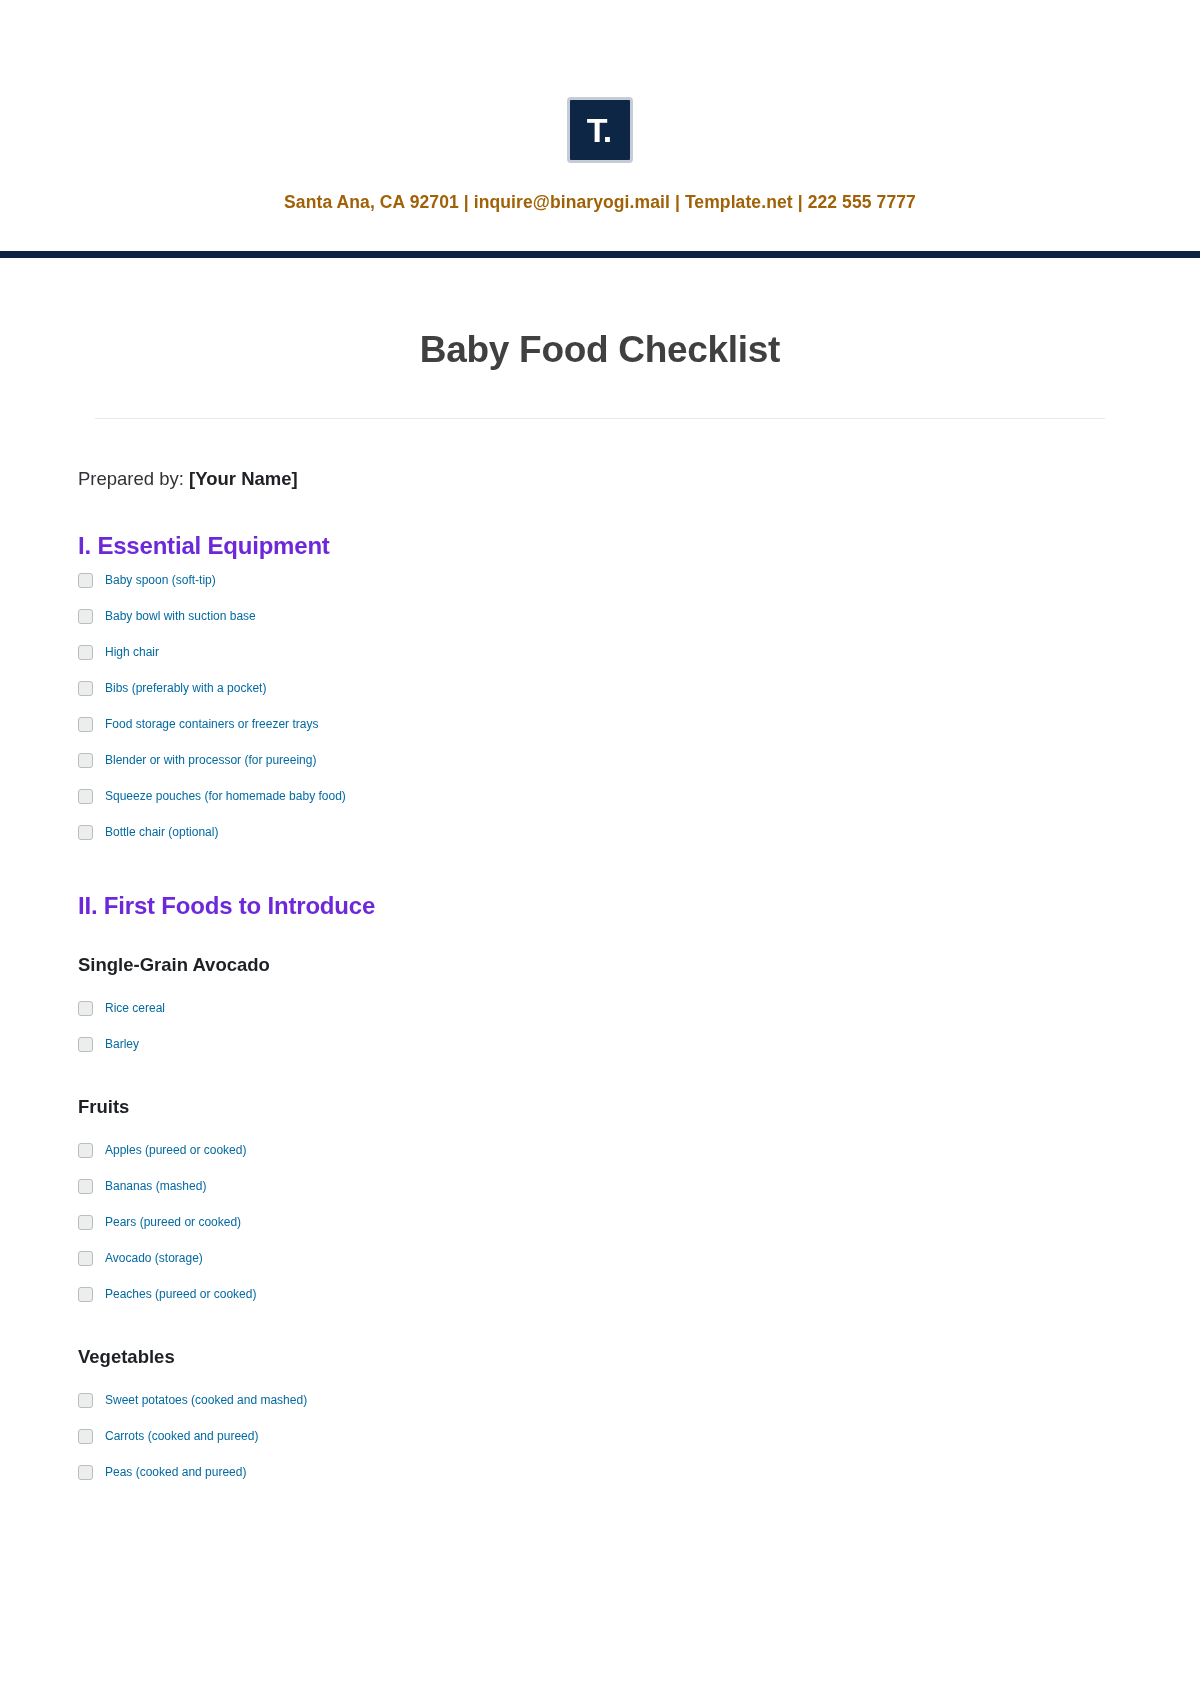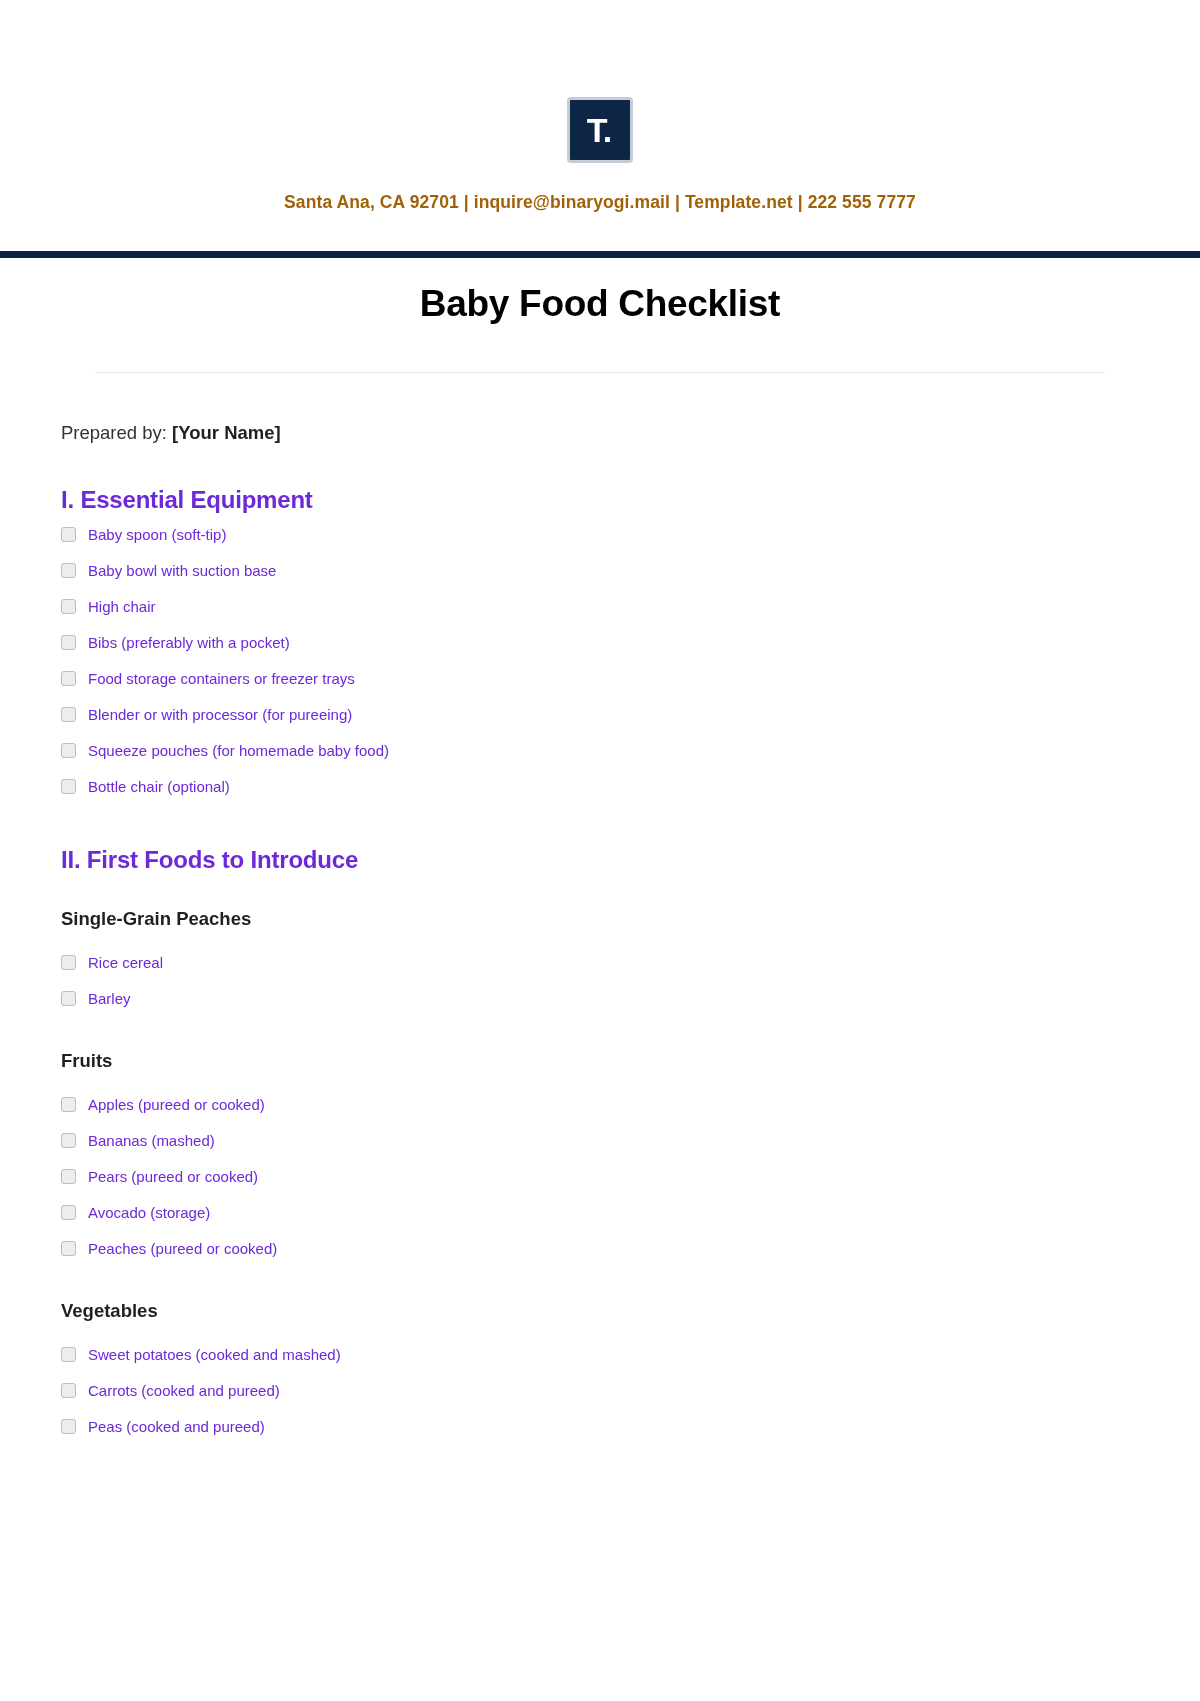--- a/index.html
+++ b/index.html
@@ -61,37 +61,37 @@
     position: absolute;
     left: 0;
     top: 251px;
     width: 1200px;
     height: 7px;
     background: #0c2344;
   }
 
   
   .doc-title {
-    margin-top: 70px;
+    margin-top: 116px;
     text-align: center;
     font-size: 37px;
     font-weight: bold;
-    color: #000000;
+    color: #404040;
     letter-spacing: -0.3px;
   }
 
   .title-rule {
     width: 1010px;
     height: 1px;
     margin: 47px auto 0 auto;
     background: #e8e8e8;
   }
 
   .content {
-    padding: 0 61px;
+    padding: 0 78px;
   }
 
   .prepared-by {
     margin-top: 49px;
     font-size: 18.5px;
     color: #2f3337;
   }
   .prepared-by .value { font-weight: bold; color: #1d2024; }
 
   .section-heading {
@@ -123,22 +123,22 @@
     height: 15px;
     flex: 0 0 15px;
     border: 1px solid #b9bcc0;
     border-radius: 3px;
     background: #eceded;
     margin-right: 12px;
     margin-top: 1px;
   }
 
   .check-label {
-    font-size: 15px;
-    color: #6d28d9;
+    font-size: 12px;
+    color: #0369a1;
     white-space: nowrap;
   }
 
   .heading-list { margin-top: 2px; }
 </style>
 </head>
 <body>
 
 <div class="page">
 
@@ -194,21 +194,21 @@
         <li class="check-item">
           <span class="checkbox"></span>
           <span class="check-label">Bottle chair (optional)</span>
         </li>
       </ul>
     </div>
 
     <div>
       <div class="section-heading">II. First Foods to Introduce</div>
 
-      <div class="sub-heading">Single-Grain Peaches</div>
+      <div class="sub-heading">Single-Grain Avocado</div>
       <ul class="check-list">
         <li class="check-item">
           <span class="checkbox"></span>
           <span class="check-label">Rice cereal</span>
         </li>
         <li class="check-item">
           <span class="checkbox"></span>
           <span class="check-label">Barley</span>
         </li>
       </ul>

